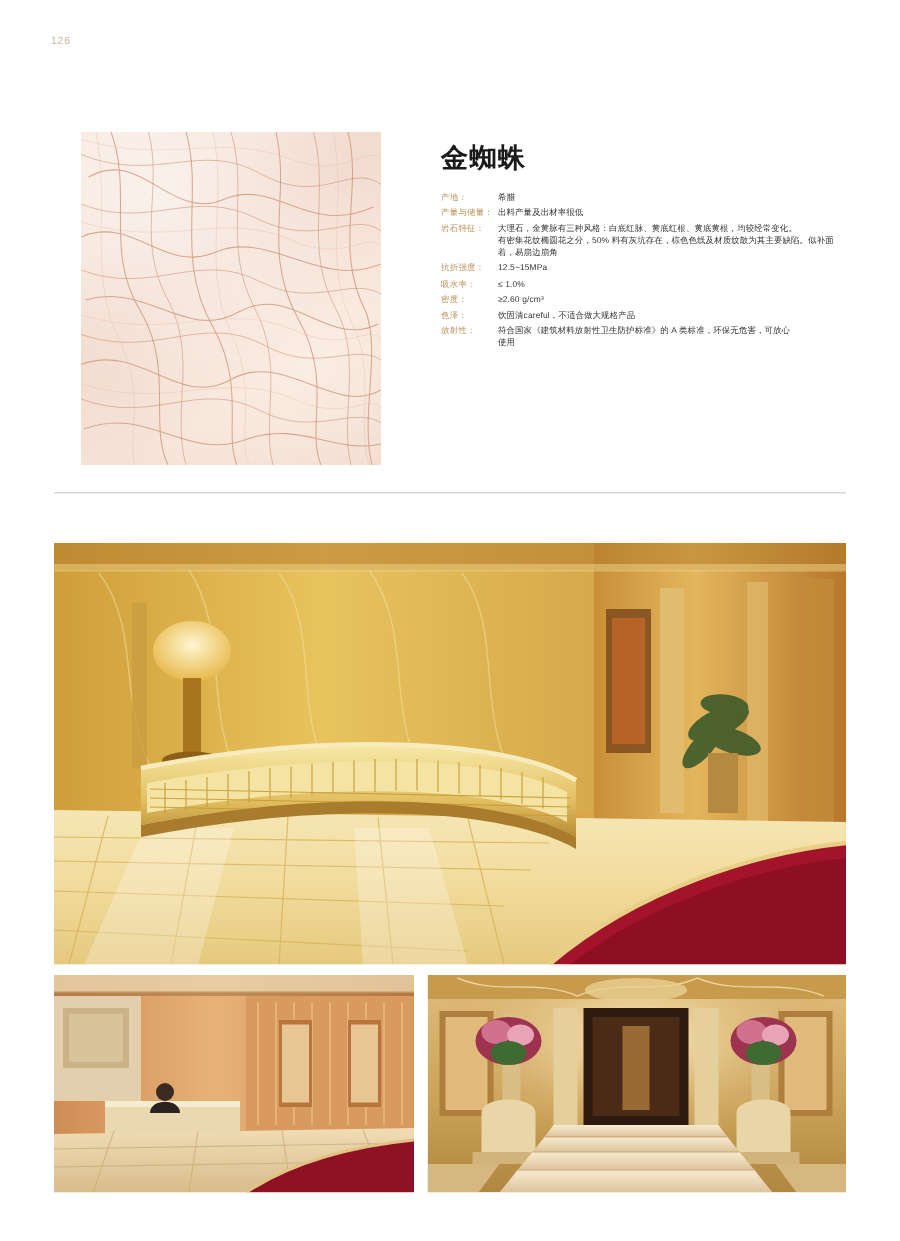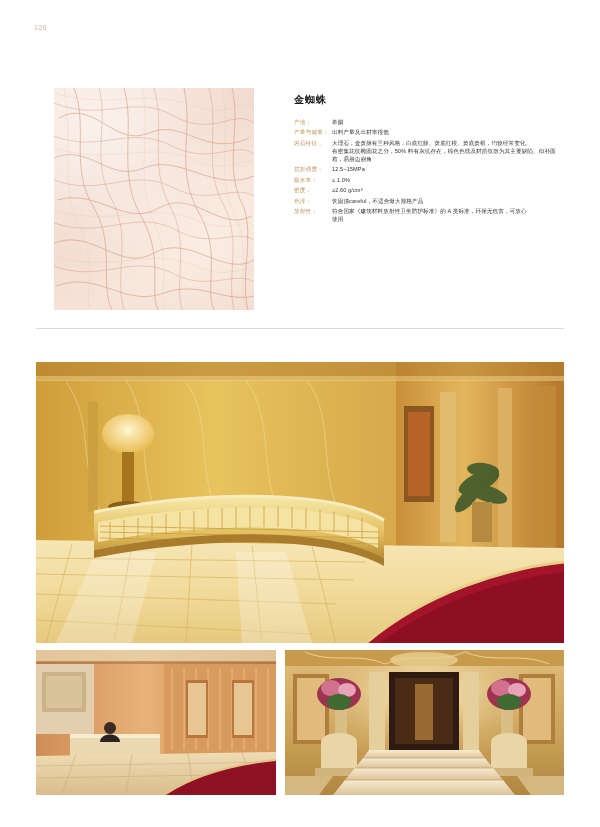--- a/index.html
+++ b/index.html
@@ -46,21 +46,21 @@
   .swatch svg { position: absolute; inset: 0; }
 
   
   .spec {
     position: absolute;
     left: 294px;
     top: 93px;
     width: 262px;
   }
   .spec-title {
-    font-size: 10px;
+    font-size: 18px;
     font-weight: bold;
     color: #1a1a1a;
     margin: 0 0 12px 0;
     letter-spacing: 1px;
   }
   .spec-row {
     display: flex;
     align-items: flex-start;
     margin-bottom: 2.5px;
     line-height: 1.42;

